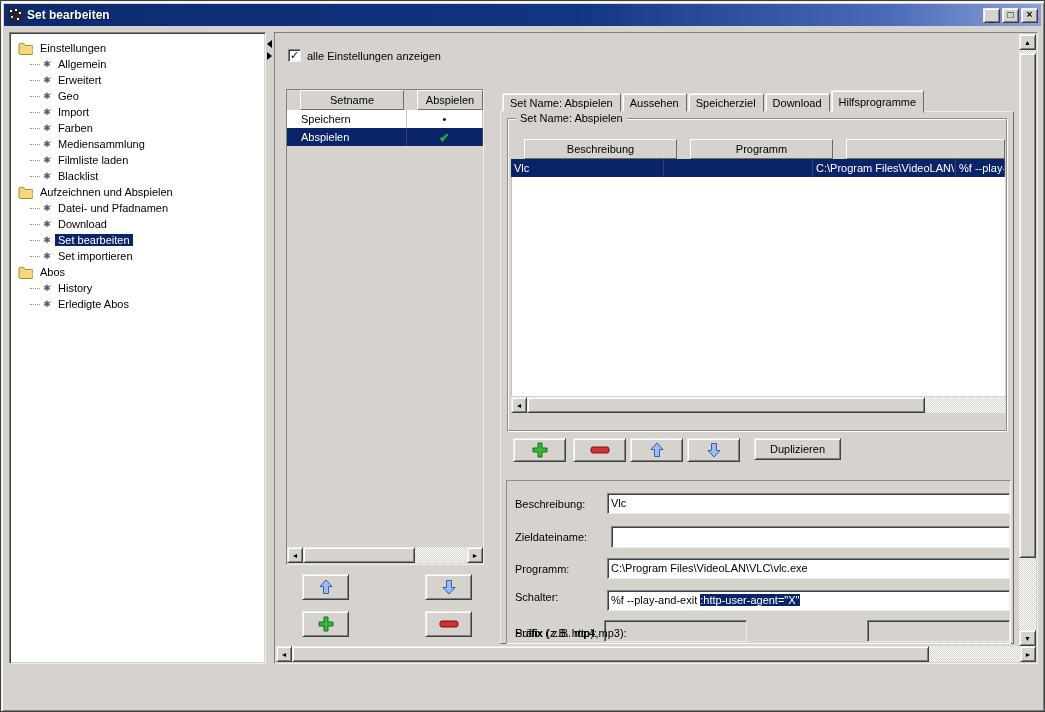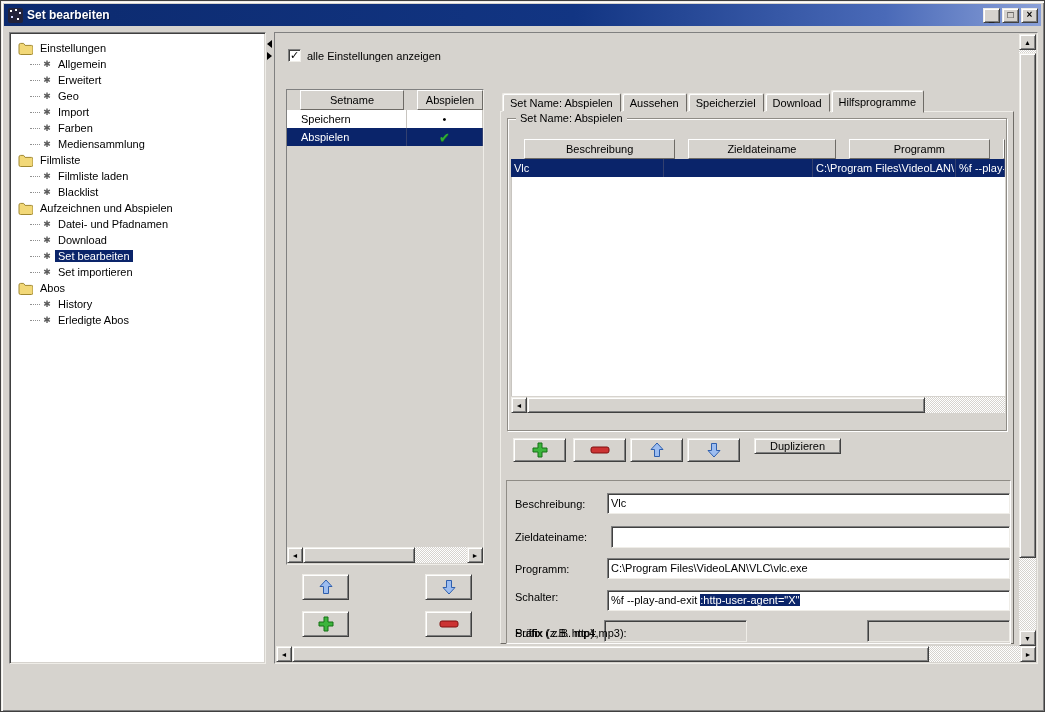--- a/index.html
+++ b/index.html
@@ -128,21 +128,21 @@
                   overflow:hidden; white-space:nowrap; }
   .pt-view { height:219px; background:#fff; border-left:1px solid #c8c5c0; }
   .pt-hscroll { position:absolute; left:3px; top:278px; width:494px; }
   .pt-hscroll .sb-thumb { width:398px; }
 
   .act-row .icon-btn { width:53px; height:24px; }
   .a-plus { left:12px;  top:326px; }
   .a-minus{ left:72px;  top:326px; }
   .a-up   { left:129px; top:326px; }
   .a-down { left:186px; top:326px; }
-  .dup-btn { position:absolute; left:253px; top:326px; width:87px; height:16px;
+  .dup-btn { position:absolute; left:253px; top:326px; width:87px; height:22px;
              display:flex; align-items:center; justify-content:center;text-align:center; }
 
   
   .form-panel { position:absolute; left:5px; top:368px; width:505px; height:164px;
                 border:1px solid; border-color:#8f8c86 #fdfcfb #fdfcfb #8f8c86; }
   .form-panel .flabel { position:absolute; left:8px; white-space:nowrap; }
   .ffield { position:absolute; }
   .f-beschr-l { top:17px; }  .f-beschr { left:100px; top:12px;  width:403px; height:21px; }
   .f-ziel-l   { top:50px; }  .f-ziel   { left:104px; top:45px;  width:399px; height:22px; }
   .f-prog-l   { top:82px; }  .f-prog   { left:100px; top:77px;  width:403px; height:21px; }
@@ -214,26 +214,20 @@
     <div class="tree-item leaf">
         <span class="conn"></span>
         <span class="leaf-ico">✱</span>
         <span class="lbl">Farben</span>
       </div>
     <div class="tree-item leaf">
         <span class="conn"></span>
         <span class="leaf-ico">✱</span>
         <span class="lbl">Mediensammlung</span>
       </div>
-    <div class="tree-item folder">
-        <svg width="15" height="13" viewBox="0 0 15 13">
-          <path d="M1 3 q0-1.6 1.6-1.6 h3 l1.5 2 h6.3 q1.6 0 1.6 1.6 v5.9 q0 1.6 -1.6 1.6 h-10.8 q-1.6 0 -1.6 -1.6 Z" fill="#f2d878" stroke="#a08830"></path>
-        </svg>
-        <span class="lbl">Filmliste</span>
-      </div>
     <div class="tree-item leaf">
         <span class="conn"></span>
         <span class="leaf-ico">✱</span>
         <span class="lbl">Filmliste laden</span>
       </div>
     <div class="tree-item leaf">
         <span class="conn"></span>
         <span class="leaf-ico">✱</span>
         <span class="lbl">Blacklist</span>
       </div>
@@ -349,21 +343,20 @@
     </div>
 
     <div class="tab-content">
 
       <div class="groupbox">
         <span class="gb-title">Set Name: Abspielen</span>
 
         <div class="ptable">
           <div class="pt-head">
             <div class="th pt-c1">Beschreibung</div>
-            <div class="th pt-c2">Zieldateiname</div>
             <div class="th pt-c3">Programm</div>
             <div class="th pt-c4"></div>
           </div>
           <div class="pt-row">
             <div class="cell pt-c1">Vlc</div>
             <div class="cell pt-c2"></div>
             <div class="cell pt-c3">C:\Program Files\VideoLAN\...</div>
             <div class="cell pt-c4">%f --play-a</div>
           </div>
           <div class="pt-view"></div>

